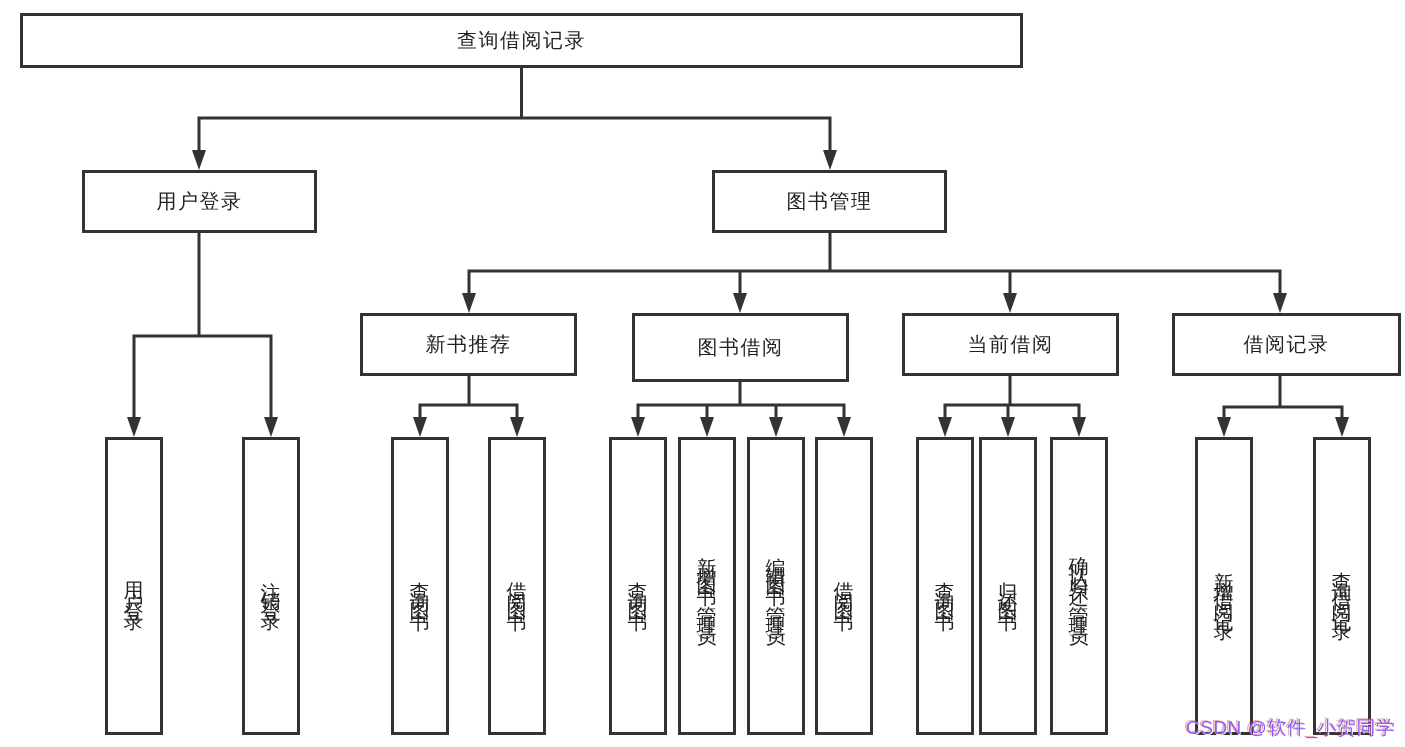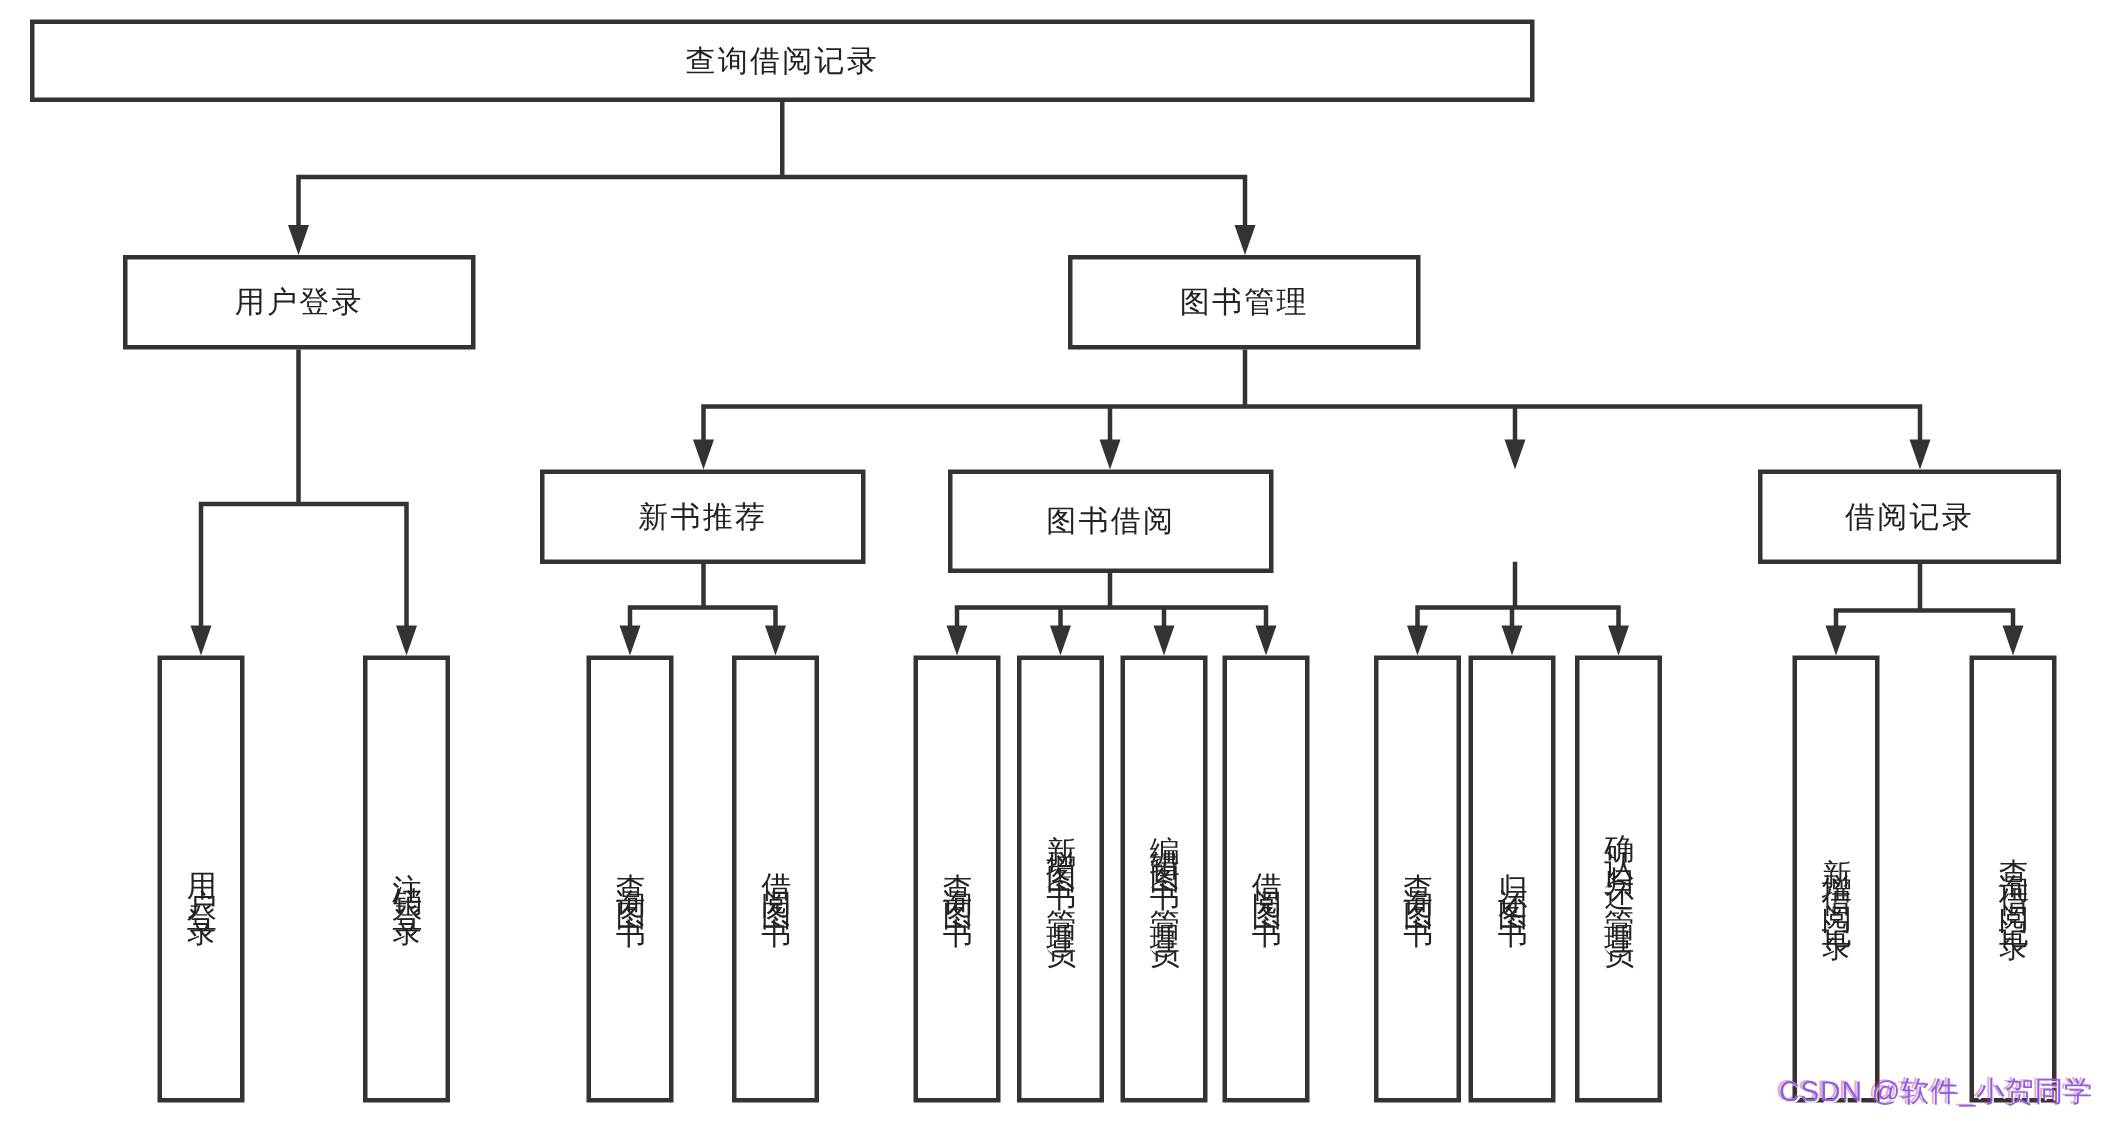--- a/index.html
+++ b/index.html
@@ -77,21 +77,24 @@
   <div class="box hbox" style="left:360px;top:313px;width:217px;height:63px;">
     <span>新书推荐</span>
   </div>
 
   <div class="box hbox" style="left:712px;top:170px;width:235px;height:63px;">
     <span>图书管理</span>
   </div>
   <div class="box hbox" style="left:632px;top:313px;width:217px;height:69px;">
     <span>图书借阅</span>
   </div>
-  <div class="box hbox" style="left:1172px;top:313px;width:202px;height:63px;">
+  <div class="box hbox" style="left:902px;top:313px;width:217px;height:63px;">
+    <span>当前借阅</span>
+  </div>
+  <div class="box hbox" style="left:1172px;top:313px;width:229px;height:63px;">
     <span>借阅记录</span>
   </div>
 
   <div class="box vbox" style="left:105px;top:437px;width:58px;height:298px;">
     <span>用户登录</span>
   </div>
   <div class="box vbox" style="left:242px;top:437px;width:58px;height:298px;">
     <span>注销登录</span>
   </div>
 

